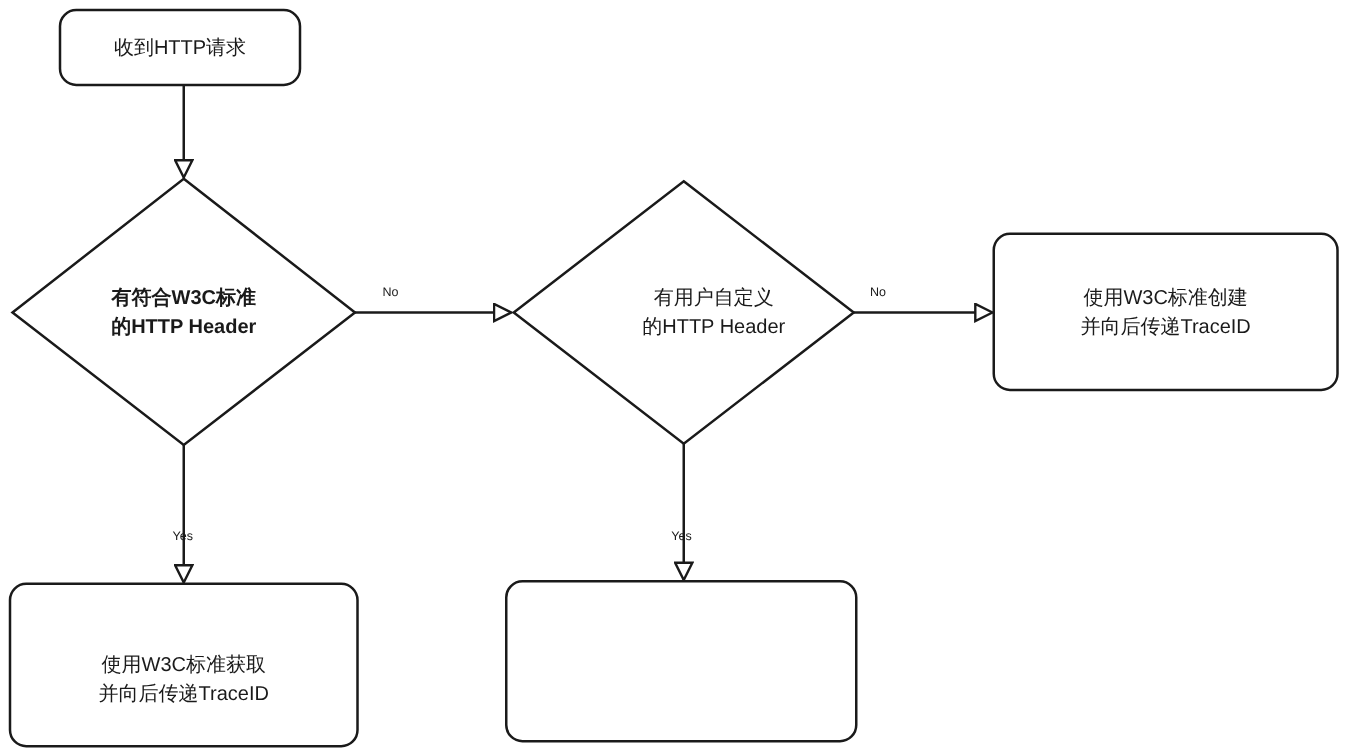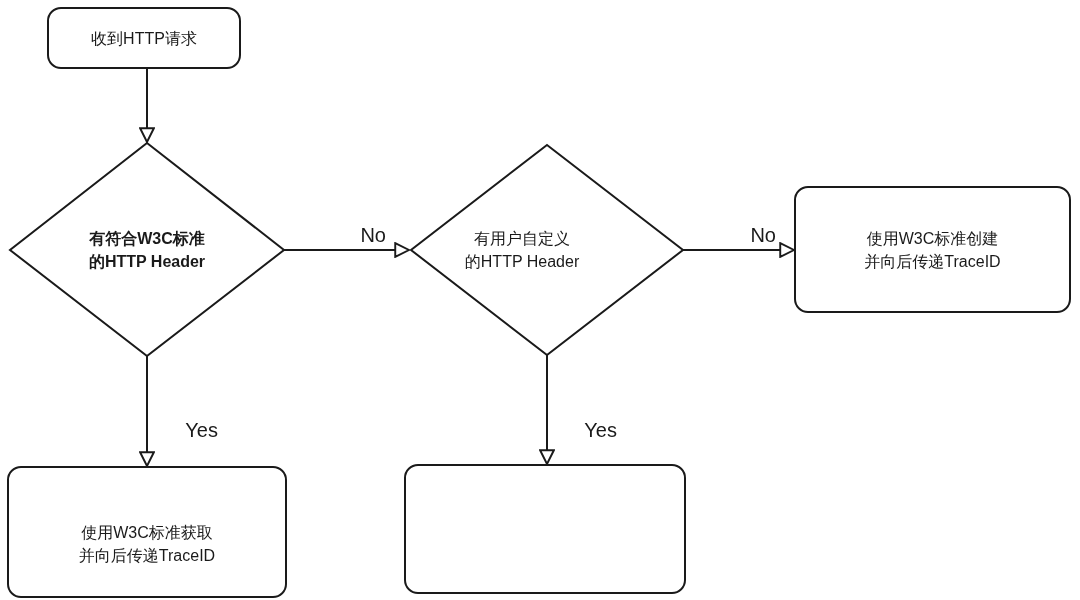--- a/index.html
+++ b/index.html
@@ -41,23 +41,23 @@
     text-align: center;
     white-space: pre-line;
     color: var(--text);
     font-size: 16px;
     line-height: 23px;
     pointer-events: none;
   }
   .edge-label {
     position: absolute;
     width: 80px;
-    text-align: right;
+    text-align: left;
     color: var(--text);
-    font-size: 20px;
+    font-size: 10px;
     line-height: 22px;
     pointer-events: none;
   }
 </style>
 </head>
 <body>
 
 <div id="canvas">
 
   <svg id="shapes" width="1080" height="600" viewBox="0 0 1080 600">
@@ -88,21 +88,21 @@
     <line class="edge" x1="547" y1="355" x2="547" y2="464" marker-end="url(#arrowhead)"></line>
 
     <rect class="shape" x="405" y="465" width="280" height="128" rx="13"></rect>
   </svg>
 
   <div class="node-label" style="left:48px; top:8px; width:192px; height:60px;">收到HTTP请求</div>
 
   <div class="node-label" style="left:27px; top:205px; width:240px; height:90px;font-weight:bold;">有符合W3C标准
 的HTTP Header</div>
 
-  <div class="node-label" style="left:402px; top:205px; width:240px; height:90px;">有用户自定义
+  <div class="node-label" style="left:451px; top:205px; width:240px; height:90px;">有用户自定义
 的HTTP Header</div>
 
   <div class="node-label" style="left:795px; top:187px; width:275px; height:125px;border-radius:30px;">使用W3C标准创建
 并向后传递TraceID</div>
 
   <div class="node-label" style="left:8px; top:479px; width:278px; height:130px;">使用W3C标准获取
 并向后传递TraceID</div>
 
 
   <div class="edge-label" style="left:306px; top:224px;">No</div>

